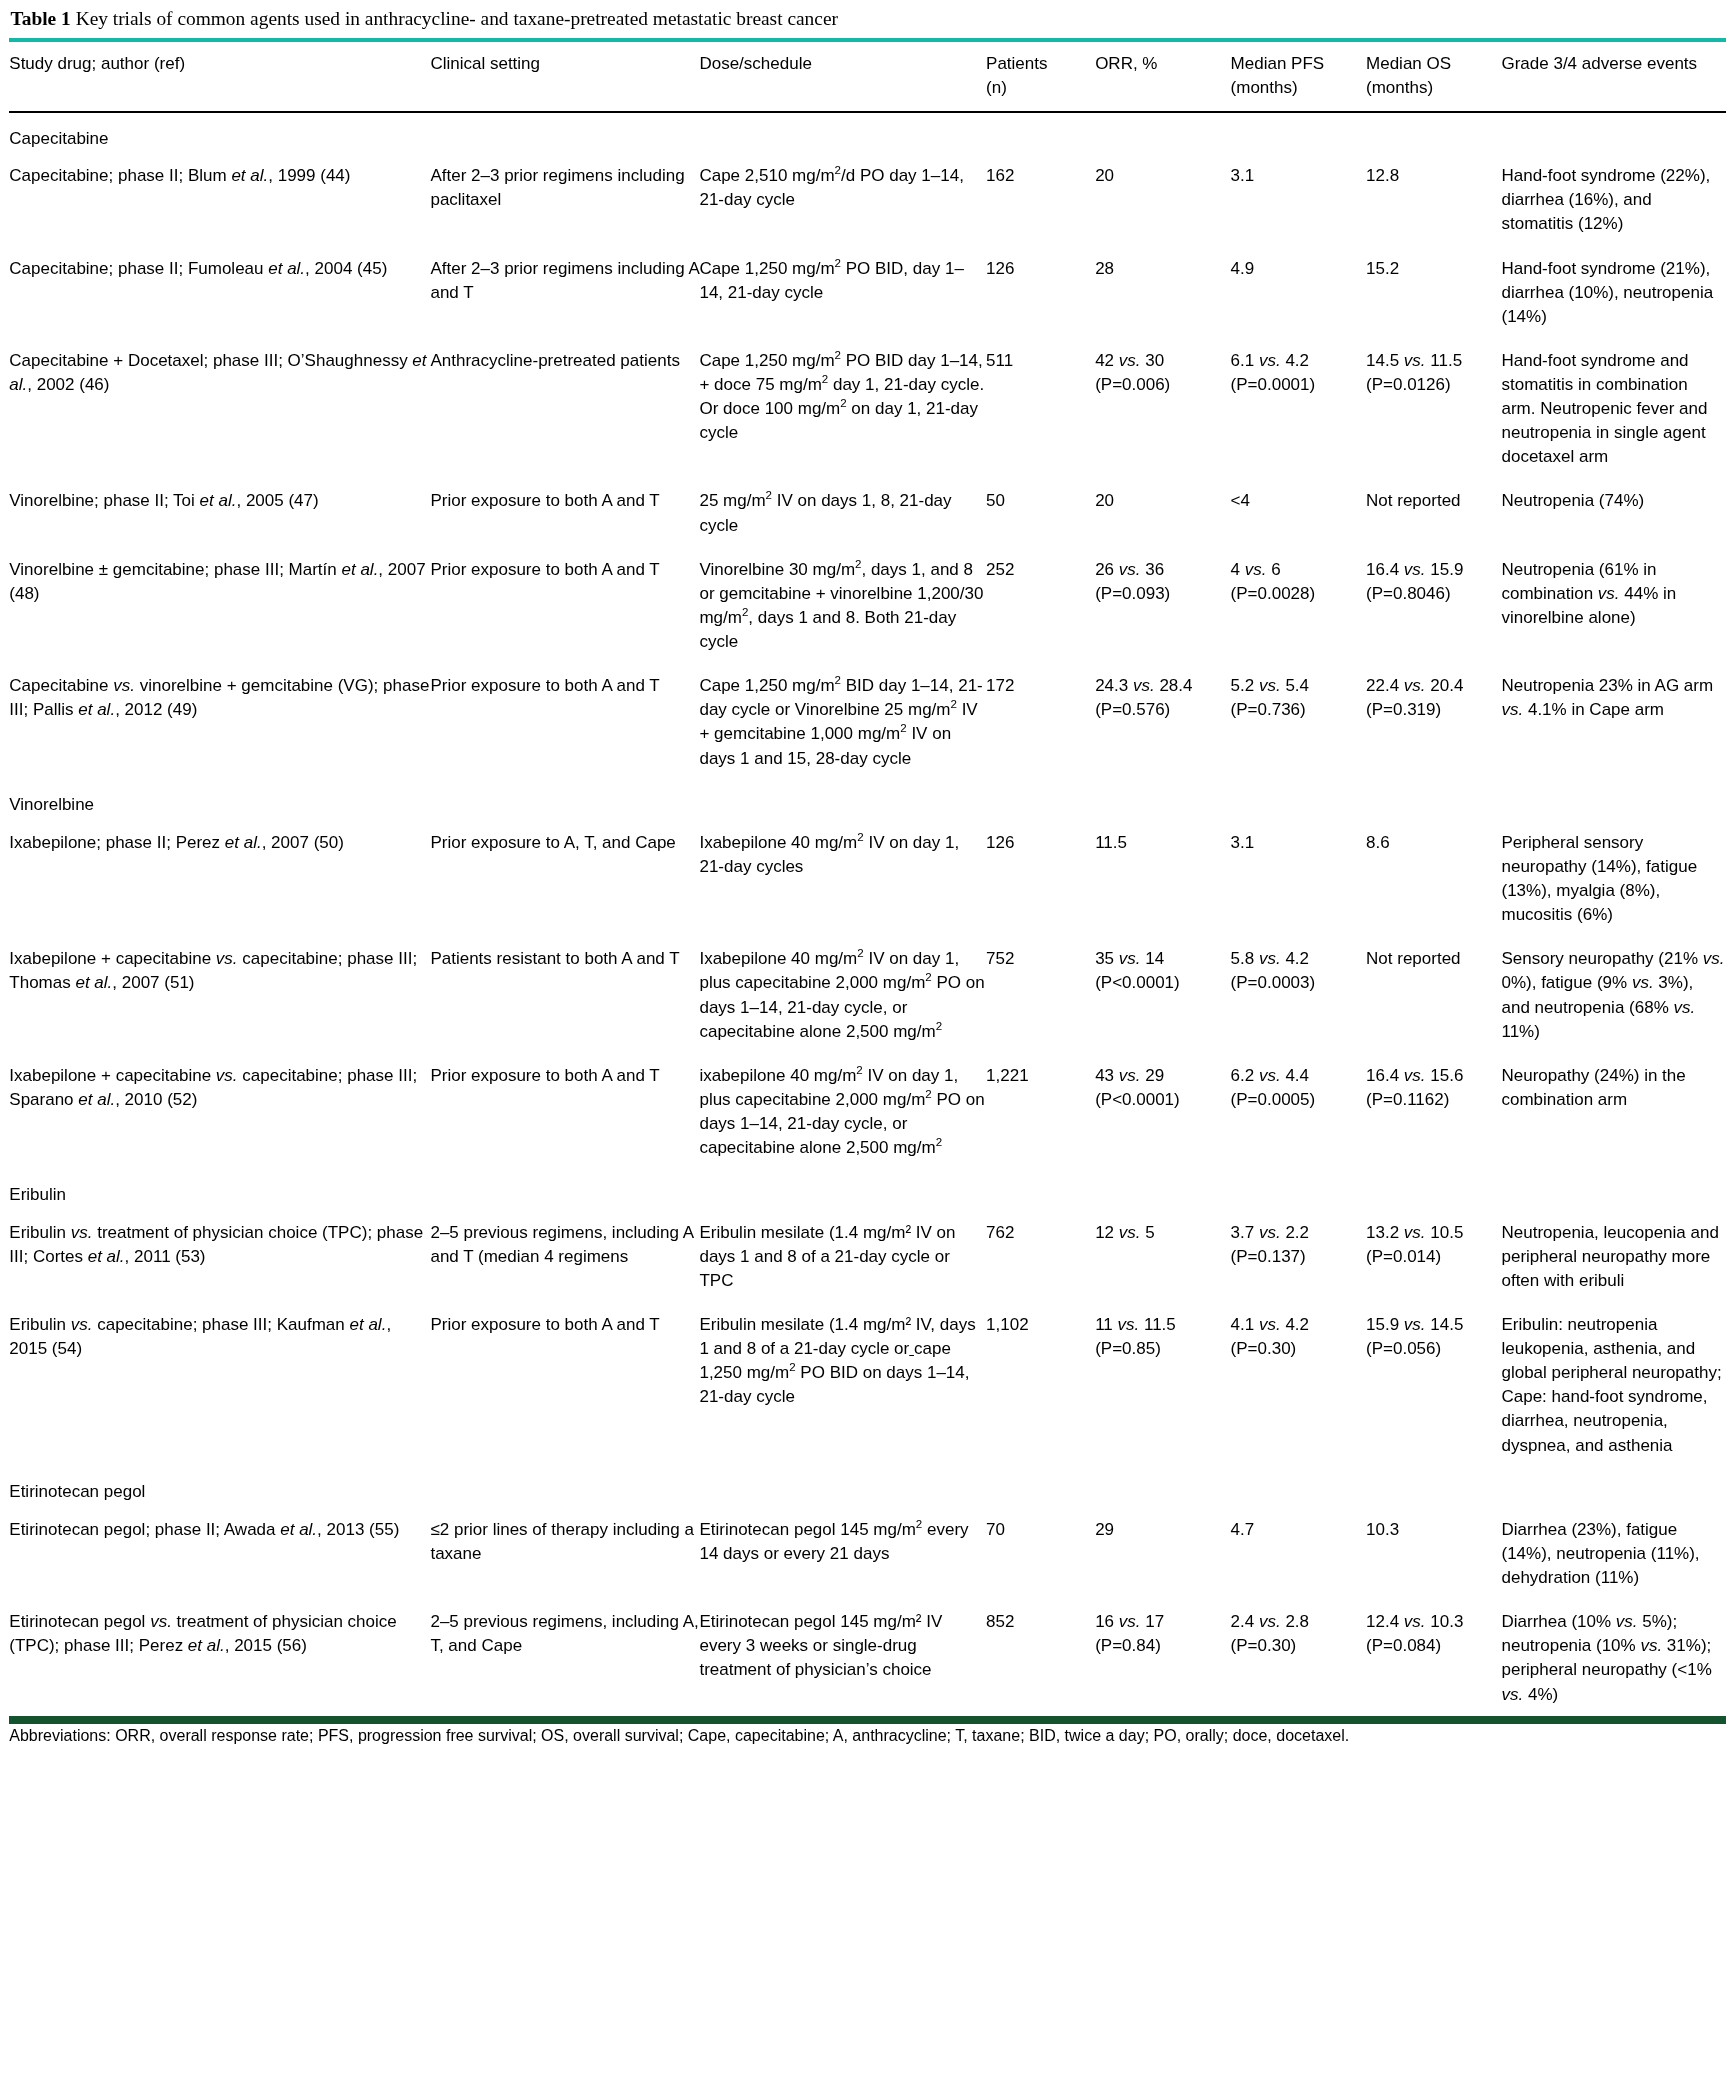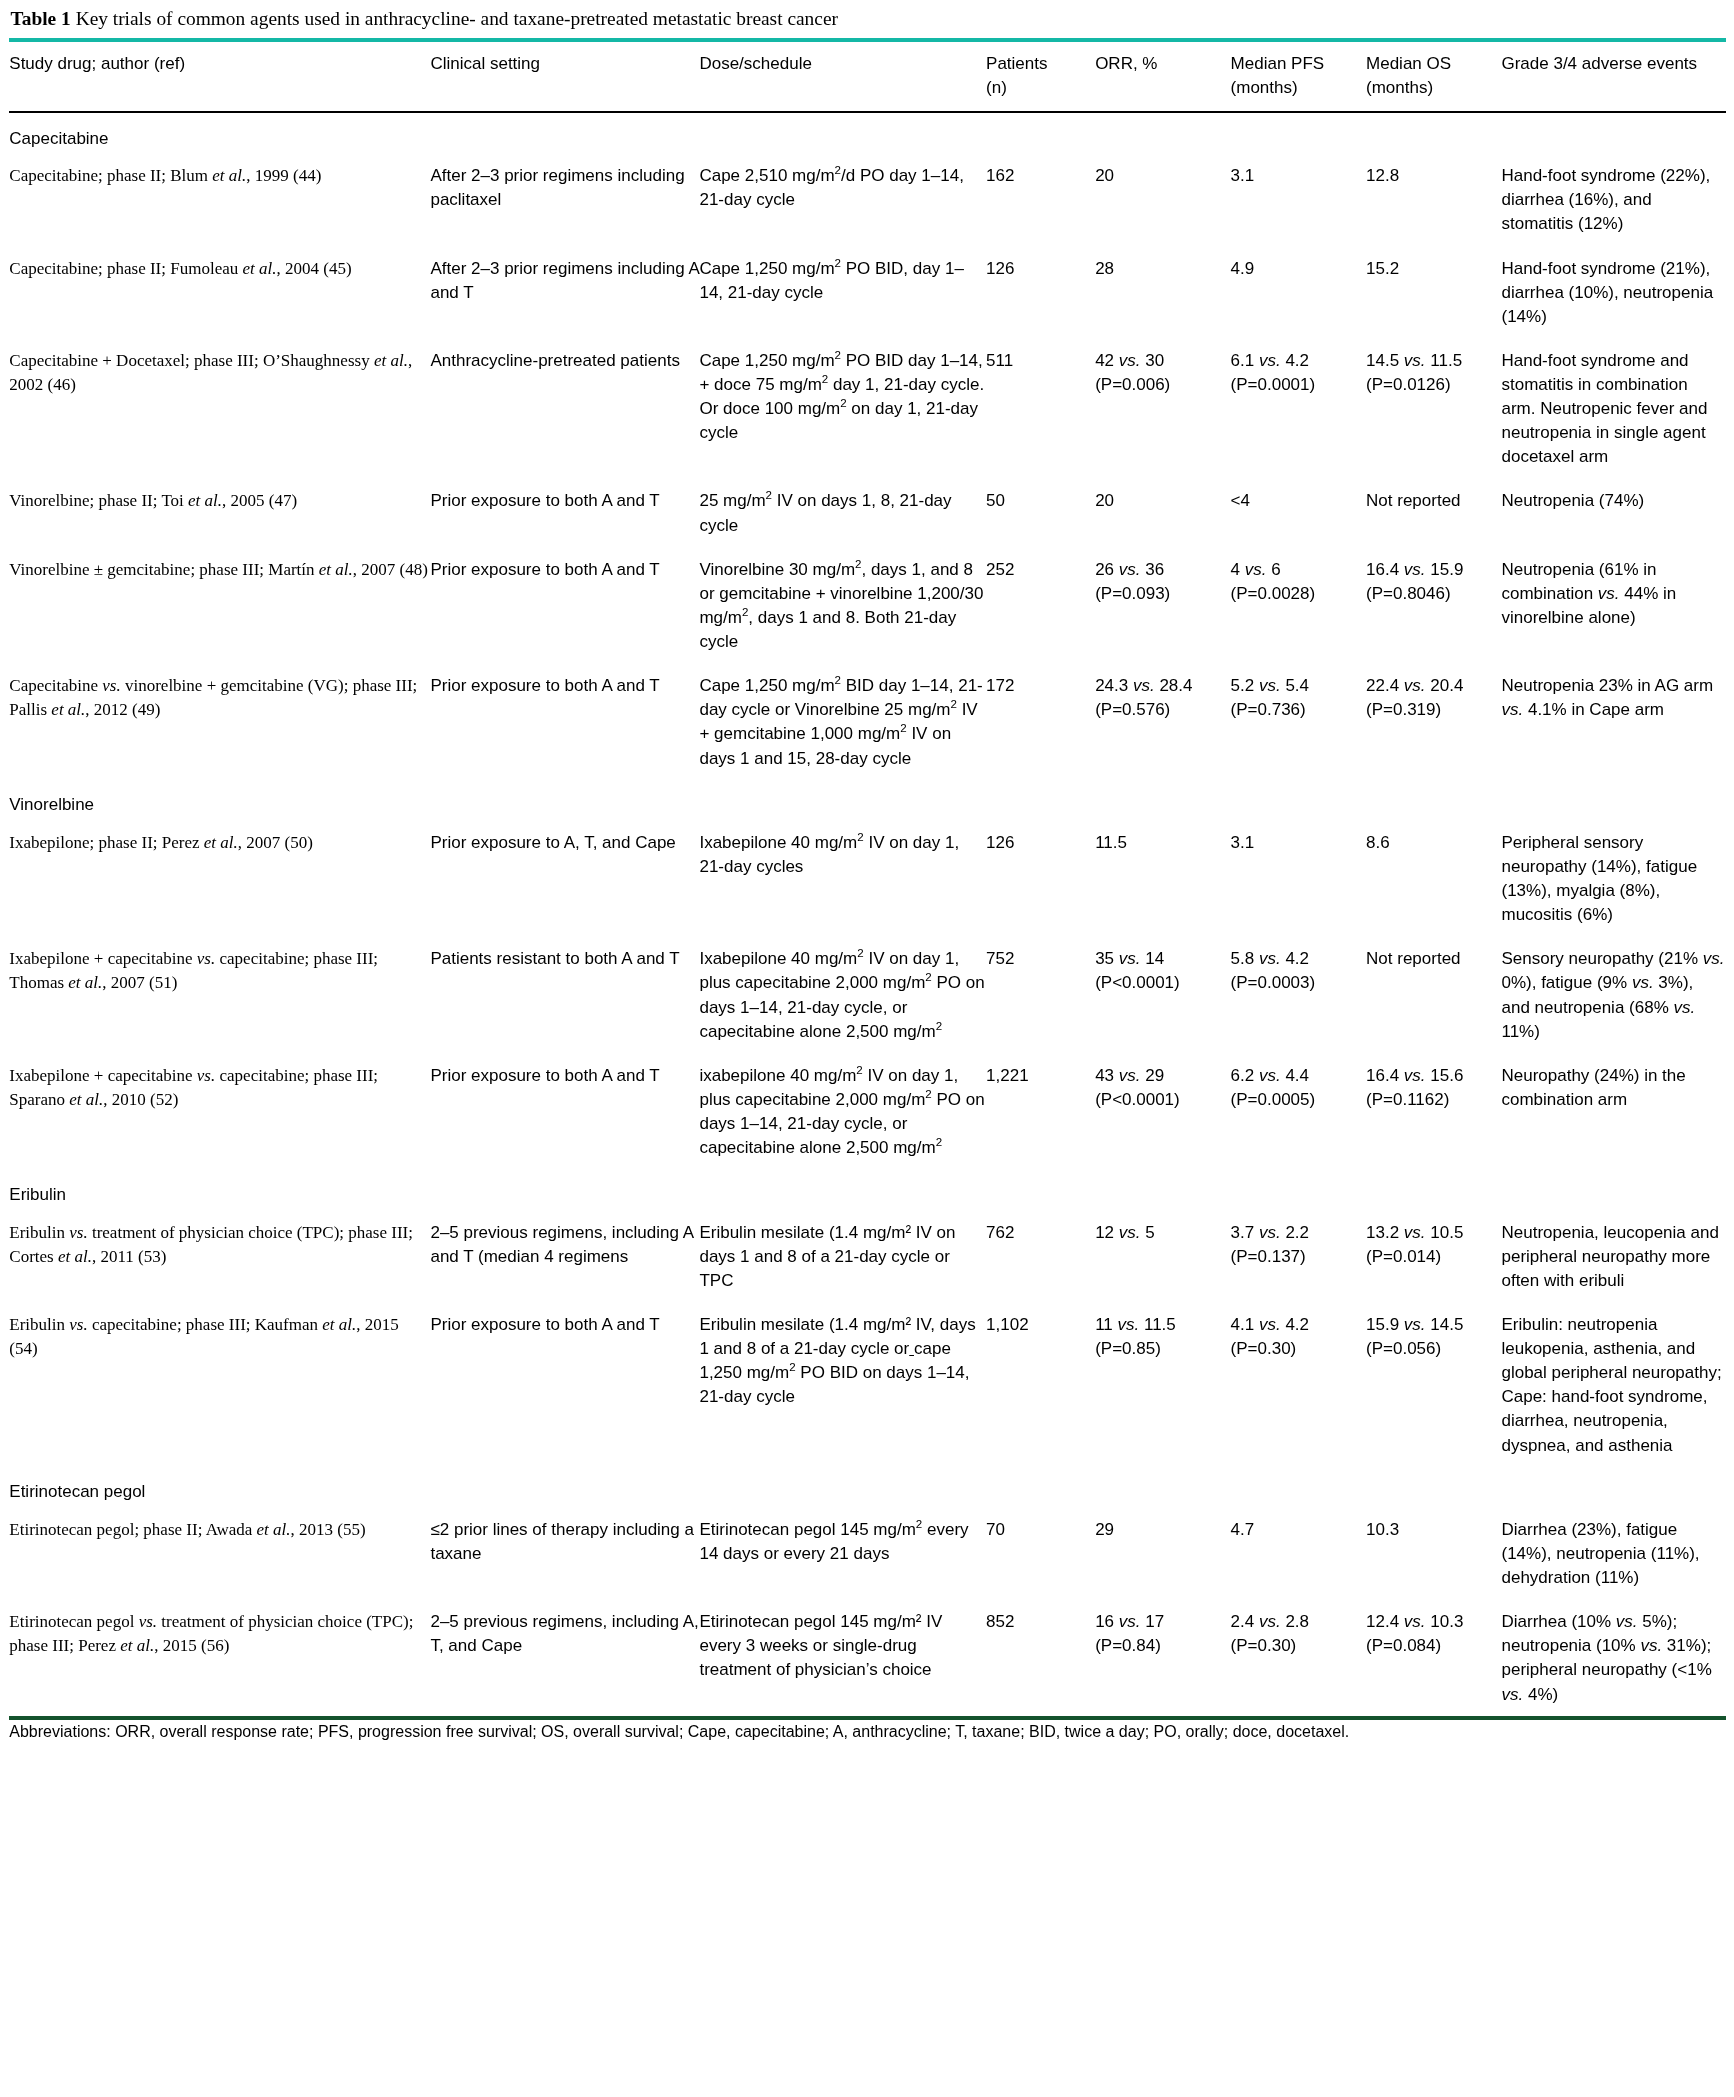--- a/index.html
+++ b/index.html
@@ -38,21 +38,21 @@
     line-height: 1.42;
   }
   table.tbl th,
   table.tbl td {
     vertical-align: top;
     text-align: left;
     font-weight: normal;
     padding: 0;
   }
   
-  tr.rule-top > * { border-top: 4px solid #14532d; }
+  tr.rule-top > * { border-top: 8px solid #14532d; }
   thead tr.hdr > th {
     border-top: 4px solid #14b8a6;
     border-bottom: 2px solid #000;
     padding: 10.7px 6.7px 10.7px 0;
   }
   
   col.c0 { width: 158px; }
   col.c1 { width: 105px; }
   col.c2 { width: 168px; }
   col.c3 { width: 179px; }
@@ -60,21 +60,20 @@
   col.c5 { width: 63px; }
   col.c6 { width: 70px; }
   col.c7 { width: 73px; }
   col.c8 { width: 140px; }
 
   td.cell, th.cell {
     padding-right: 10.7px;
   }
   td.indent1 {
     padding-left: 14.7px;
-    font-family: Liberation Serif, serif;
   }
   td.group {
     padding-top: 14.7px;
     padding-bottom: 4px;
   }
   tr.datarow > td {
     padding-top: 10.7px;
     padding-bottom: 9.3px;
   }
   tr.grouprow > td {

